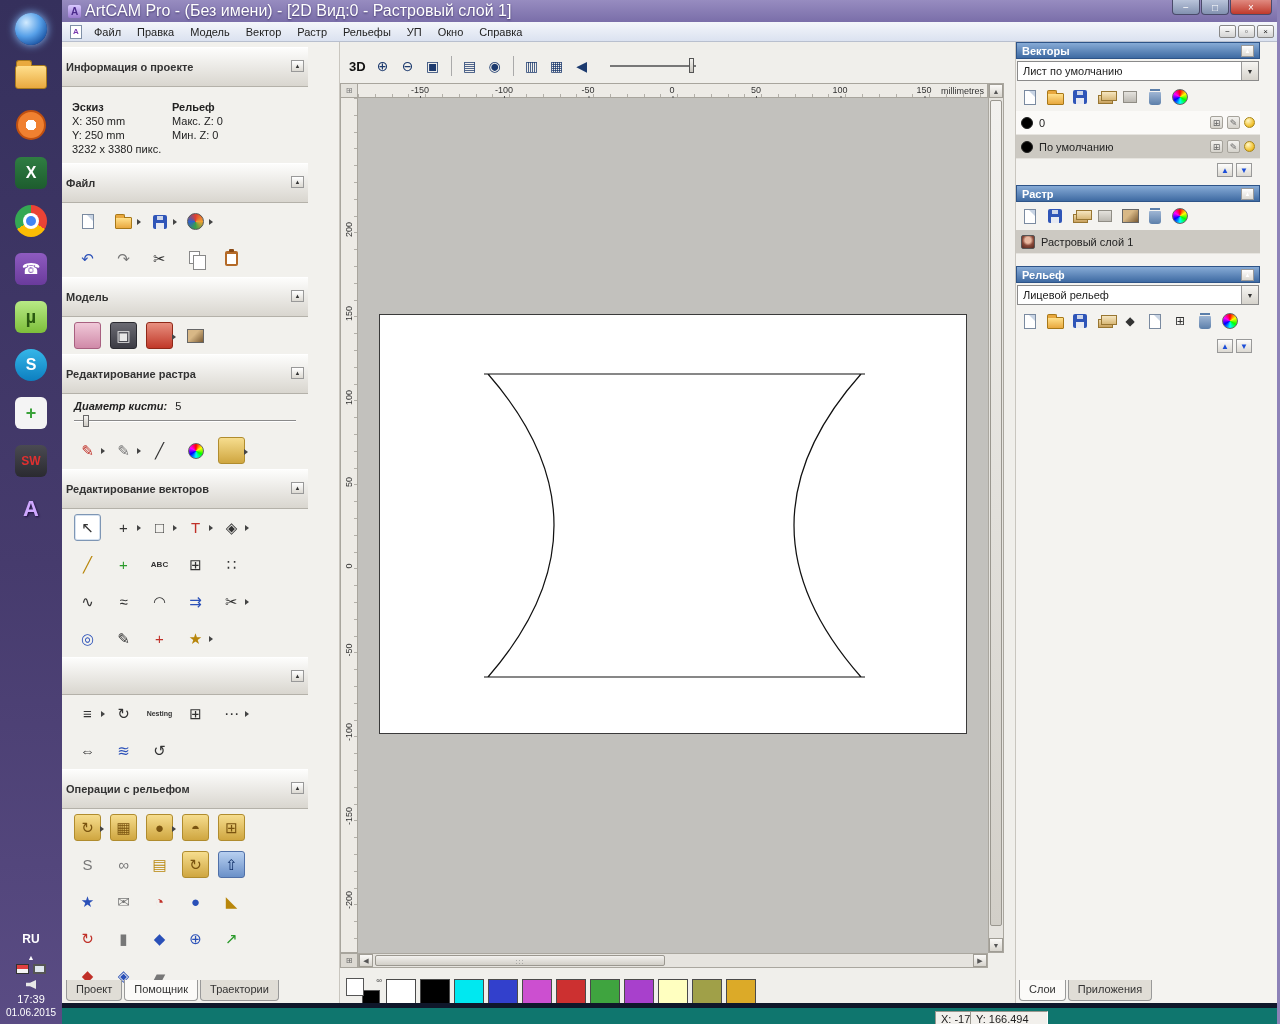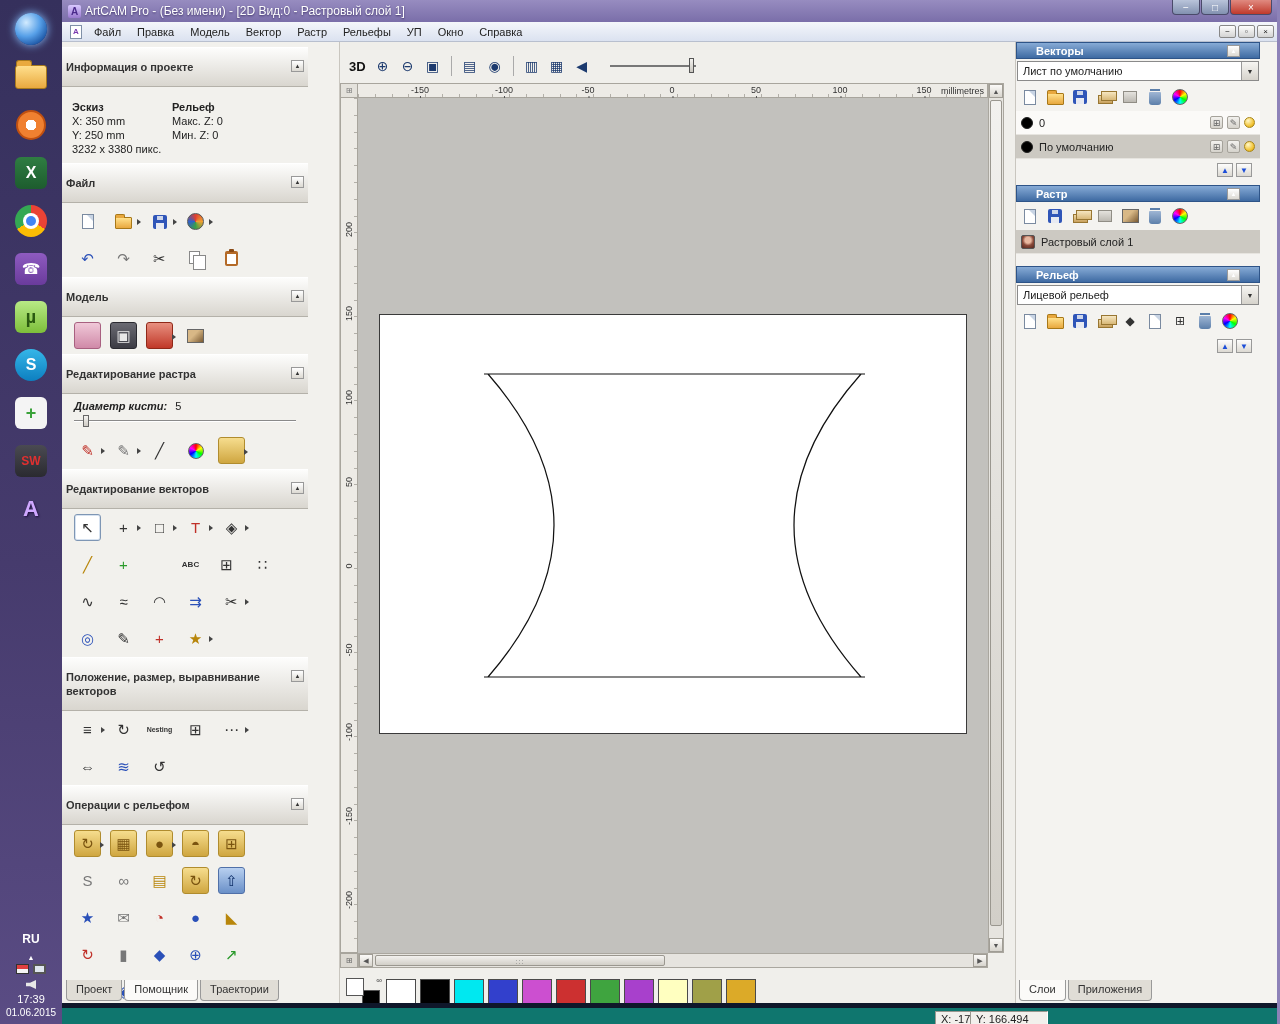--- a/index.html
+++ b/index.html
@@ -28,21 +28,21 @@
   #tb-bottom .lang{font-weight:bold;font-size:12px;margin-bottom:8px;cursor:pointer;}
   .tb-mini{display:flex;gap:4px;margin:3px 0;}
   .flagi{width:13px;height:10px;background:linear-gradient(#e04040 55%,#f4f4f4 55%);border:1px solid #333;}
   .moni{width:13px;height:10px;background:#dfe6ef;border:2px solid #555;}
   .spk{width:10px;height:9px;background:#e8e8e8;clip-path:polygon(0 30%,40% 30%,100% 0,100% 100%,40% 70%,0 70%);}
   .clock{font-size:11px;line-height:14px;text-align:center;}
   .datetx{font-size:10px;}
 
   
   #titlebar{position:absolute;left:62px;top:0;width:1218px;height:22px;background:linear-gradient(#978cc0,#7a6ea9);display:flex;align-items:center;padding:0 6px;color:#fff;}
-  #titlebar .apptitle{font-size:12px;text-shadow:0 1px 2px #40356a;margin-left:4px;}
+  #titlebar .apptitle{font-size:16px;text-shadow:0 1px 2px #40356a;margin-left:4px;}
   .appico{width:13px;height:13px;display:flex;align-items:center;justify-content:center;background:linear-gradient(#d8c8ff,#9a7ad0);border-radius:2px;color:#4a2a8a;font-weight:bold;font-size:10px;}
   #win-btns{position:absolute;right:8px;top:0;display:flex;gap:1px;}
   .wbtn{width:28px;height:15px;display:flex;align-items:center;justify-content:center;font-size:10px;color:#fff;background:linear-gradient(#b9c4da,#8291b0);border:1px solid #4a4a6a;border-top:none;border-radius:0 0 4px 4px;cursor:pointer;}
   .wbtn.close{width:42px;background:linear-gradient(#e08a80,#c0392b);}
 
   
   #menubar{position:absolute;left:62px;top:22px;width:1218px;height:20px;background:linear-gradient(#f4f6fb,#dbe2f0);border-bottom:1px solid #b8bfce;display:flex;align-items:center;padding:0 4px;}
   .menu-item{padding:2px 8px;cursor:pointer;border-radius:2px;}
   .mdoc{width:12px;height:14px;background:#fff;border:1px solid #8090a8;display:flex;align-items:center;justify-content:center;color:#7a3ab0;font-size:8px;font-weight:bold;margin:0 4px;}
   #mdi-btns{position:absolute;right:6px;top:3px;display:flex;gap:2px;}
@@ -107,21 +107,21 @@
   #palette{position:absolute;left:4px;top:925px;height:34px;display:flex;align-items:center;gap:4px;}
   #dsw{position:relative;width:38px;height:32px;flex:none;cursor:pointer;}
   #dsw .sec2{position:absolute;right:2px;bottom:0;width:18px;height:18px;background:#000;border:1px solid #555;}
   #dsw .pri{position:absolute;left:2px;top:2px;width:18px;height:18px;background:#fff;border:1px solid #555;}
   #dsw .link{position:absolute;right:0;top:0;font-size:8px;color:#444;}
   .swatch{width:30px;height:27px;border:1px solid #4a4a4a;flex:none;cursor:pointer;}
 
   
   #right-panel{position:absolute;left:1015px;top:42px;width:265px;height:961px;background:#f4f3f0;border-left:1px solid #c9c6bf;}
   .rp-inner{width:244px;}
-  .rp-h{display:flex;align-items:center;height:17px;padding:0 19px;background:linear-gradient(#87abd6,#3e6aa2);border:1px solid #2e5488;color:#fff;font-weight:bold;}
+  .rp-h{display:flex;align-items:center;height:17px;padding:0 5px;background:linear-gradient(#87abd6,#3e6aa2);border:1px solid #2e5488;color:#fff;font-weight:bold;}
   .rp-h .roll{margin-left:auto;}
   .combo{display:flex;align-items:center;height:20px;margin:2px 1px;border:1px solid #8a8a8a;background:#fff;padding-left:5px;cursor:pointer;}
   .combo .dd{margin-left:auto;width:17px;height:100%;background:linear-gradient(#f6f5f2,#d6d3cc);border-left:1px solid #999;display:flex;align-items:center;justify-content:center;font-size:7px;color:#333;}
   .rp-tools{display:flex;align-items:center;gap:5px;padding:4px 4px;}
   .sico{position:relative;flex:none;width:20px;height:20px;display:flex;align-items:center;justify-content:center;font-size:12px;color:#333;cursor:pointer;border-radius:2px;}
   .layer{display:flex;align-items:center;height:24px;padding:0 5px;gap:6px;border-bottom:1px solid #e6e4df;cursor:pointer;background:#fbfaf8;}
   .layer.sel{background:#ccc9c2;}
   .dot{flex:none;width:12px;height:12px;border-radius:50%;background:#000;border:1px solid #222;}
   .lay-r{margin-left:auto;display:flex;align-items:center;gap:4px;}
   .mini{width:13px;height:13px;display:flex;align-items:center;justify-content:center;font-size:9px;color:#666;background:linear-gradient(#f2f1ee,#d6d3cc);border:1px solid #a5a29a;border-radius:2px;cursor:pointer;}
@@ -338,40 +338,39 @@
       <div class="ico-row">
         <div class="ico pressed">↖</div>
         <div class="ico fly">+</div>
         <div class="ico fly">□</div>
         <div class="ico redc fly">T</div>
         <div class="ico fly">◈</div>
       </div>
       <div class="ico-row">
         <div class="ico goldc">╱</div>
         <div class="ico greenc">+</div>
-        <div class="ico" style="font-size:8px;font-weight:bold;margin-left:31px;">ABC</div>
+        <div class="ico" style="font-size:8px;font-weight:bold;">ABC</div>
         <div class="ico">⊞</div>
         <div class="ico">∷</div>
       </div>
       <div class="ico-row">
         <div class="ico">∿</div>
         <div class="ico">≈</div>
         <div class="ico">◠</div>
         <div class="ico blue">⇉</div>
         <div class="ico fly">✂</div>
       </div>
       <div class="ico-row">
         <div class="ico blue">◎</div>
         <div class="ico">✎</div>
         <div class="ico redc">+</div>
         <div class="ico goldc fly">★</div>
       </div>
 
       <div class="sec-h">
-        <span style="max-width:205px;">Положение, размер, выравнивание векторов</span>
         <span class="roll">▲</span>
       </div>
       <div class="ico-row">
         <div class="ico fly">≡</div>
         <div class="ico">↻</div>
         <div class="ico">
             <span class="nest">Nesting</span>
           </div>
         <div class="ico">⊞</div>
         <div class="ico fly">⋯</div>

